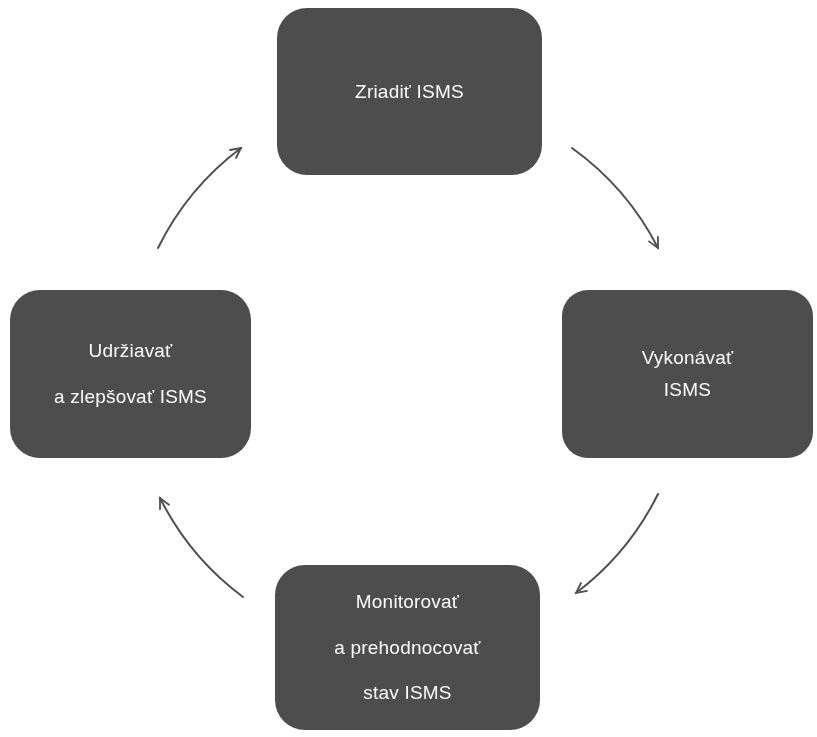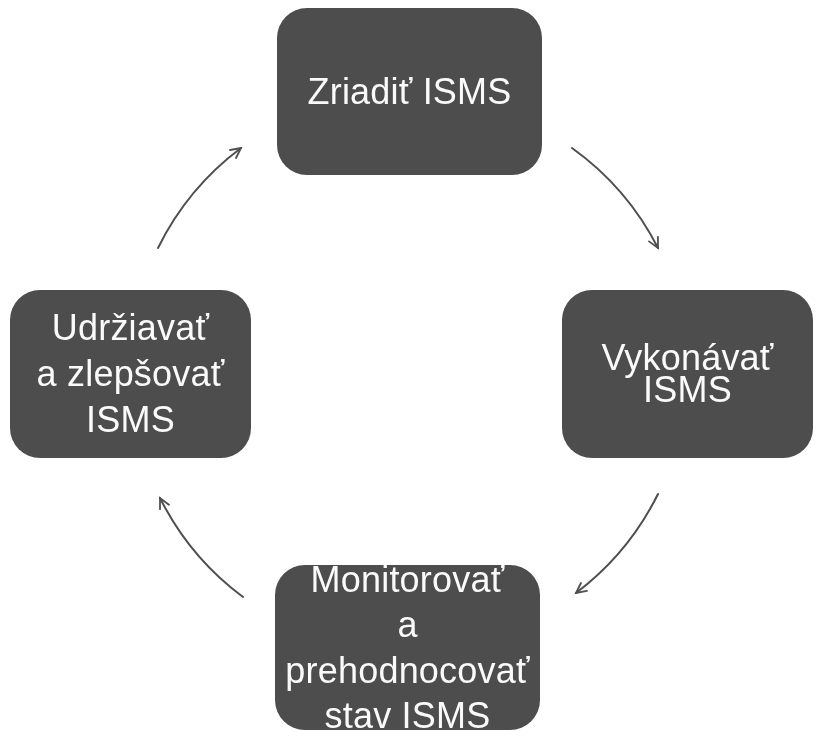--- a/index.html
+++ b/index.html
@@ -35,25 +35,25 @@
   .node {
     position: absolute;
     background: var(--box-color);
     border-radius: 30px;
     color: var(--text-color);
     display: flex;
     flex-direction: column;
     align-items: center;
     justify-content: center;
     text-align: center;
-    font-size: 36px;
+    font-size: 19px;
     letter-spacing: 0.2px;
   }
   .node-top    { left: 277px; top: 8px;   width: 265px; height: 167px; }
-  .node-right  { left: 562px; top: 290px; width: 251px; height: 168px; }
+  .node-right  { left: 562px; top: 290px; width: 251px; height: 168px; border-radius: 26px; }
   .node-bottom { left: 275px; top: 565px; width: 265px; height: 165px; }
   .node-left   { left: 10px;  top: 290px; width: 241px; height: 168px; }
 
   .node-top .line    { line-height: 34px; }
   .node-right .line  { line-height: 32px; }
   .node-bottom .line { line-height: 45.5px; }
   .node-left .line   { line-height: 46px; }
 </style>
 </head>
 <body>

